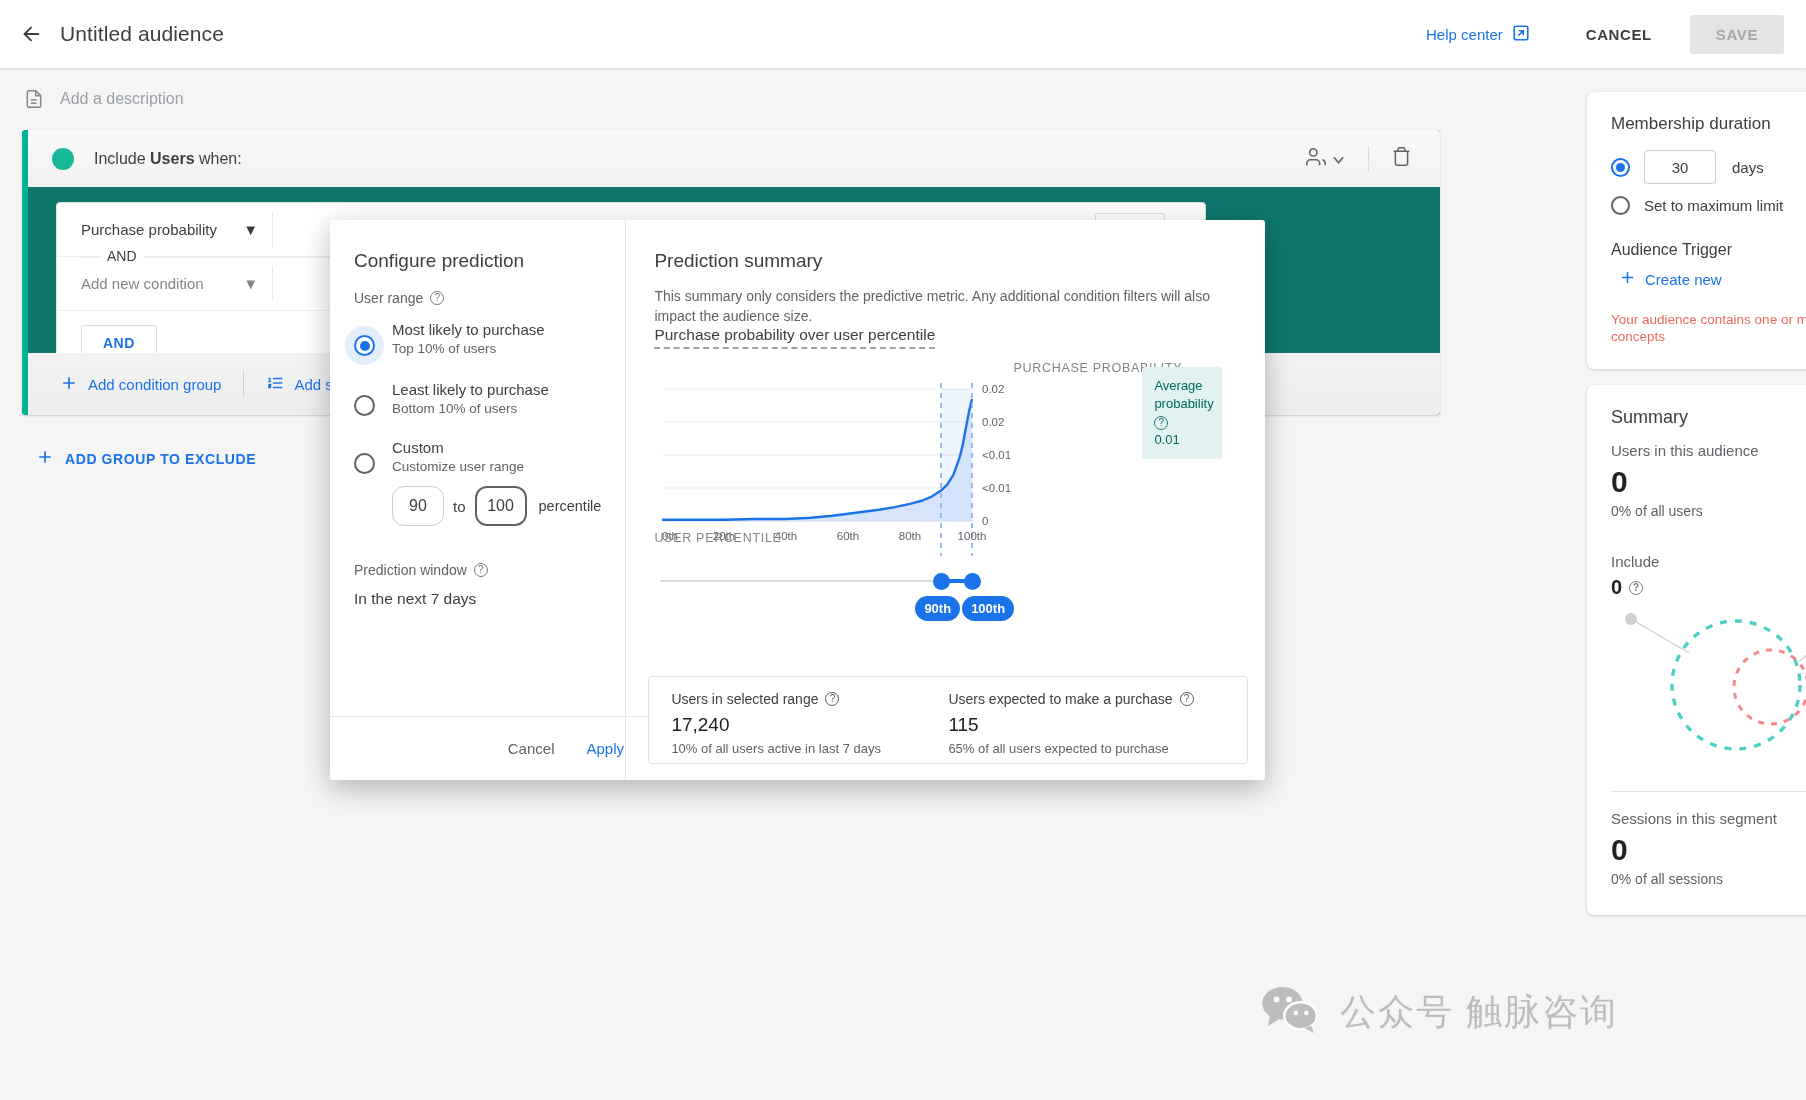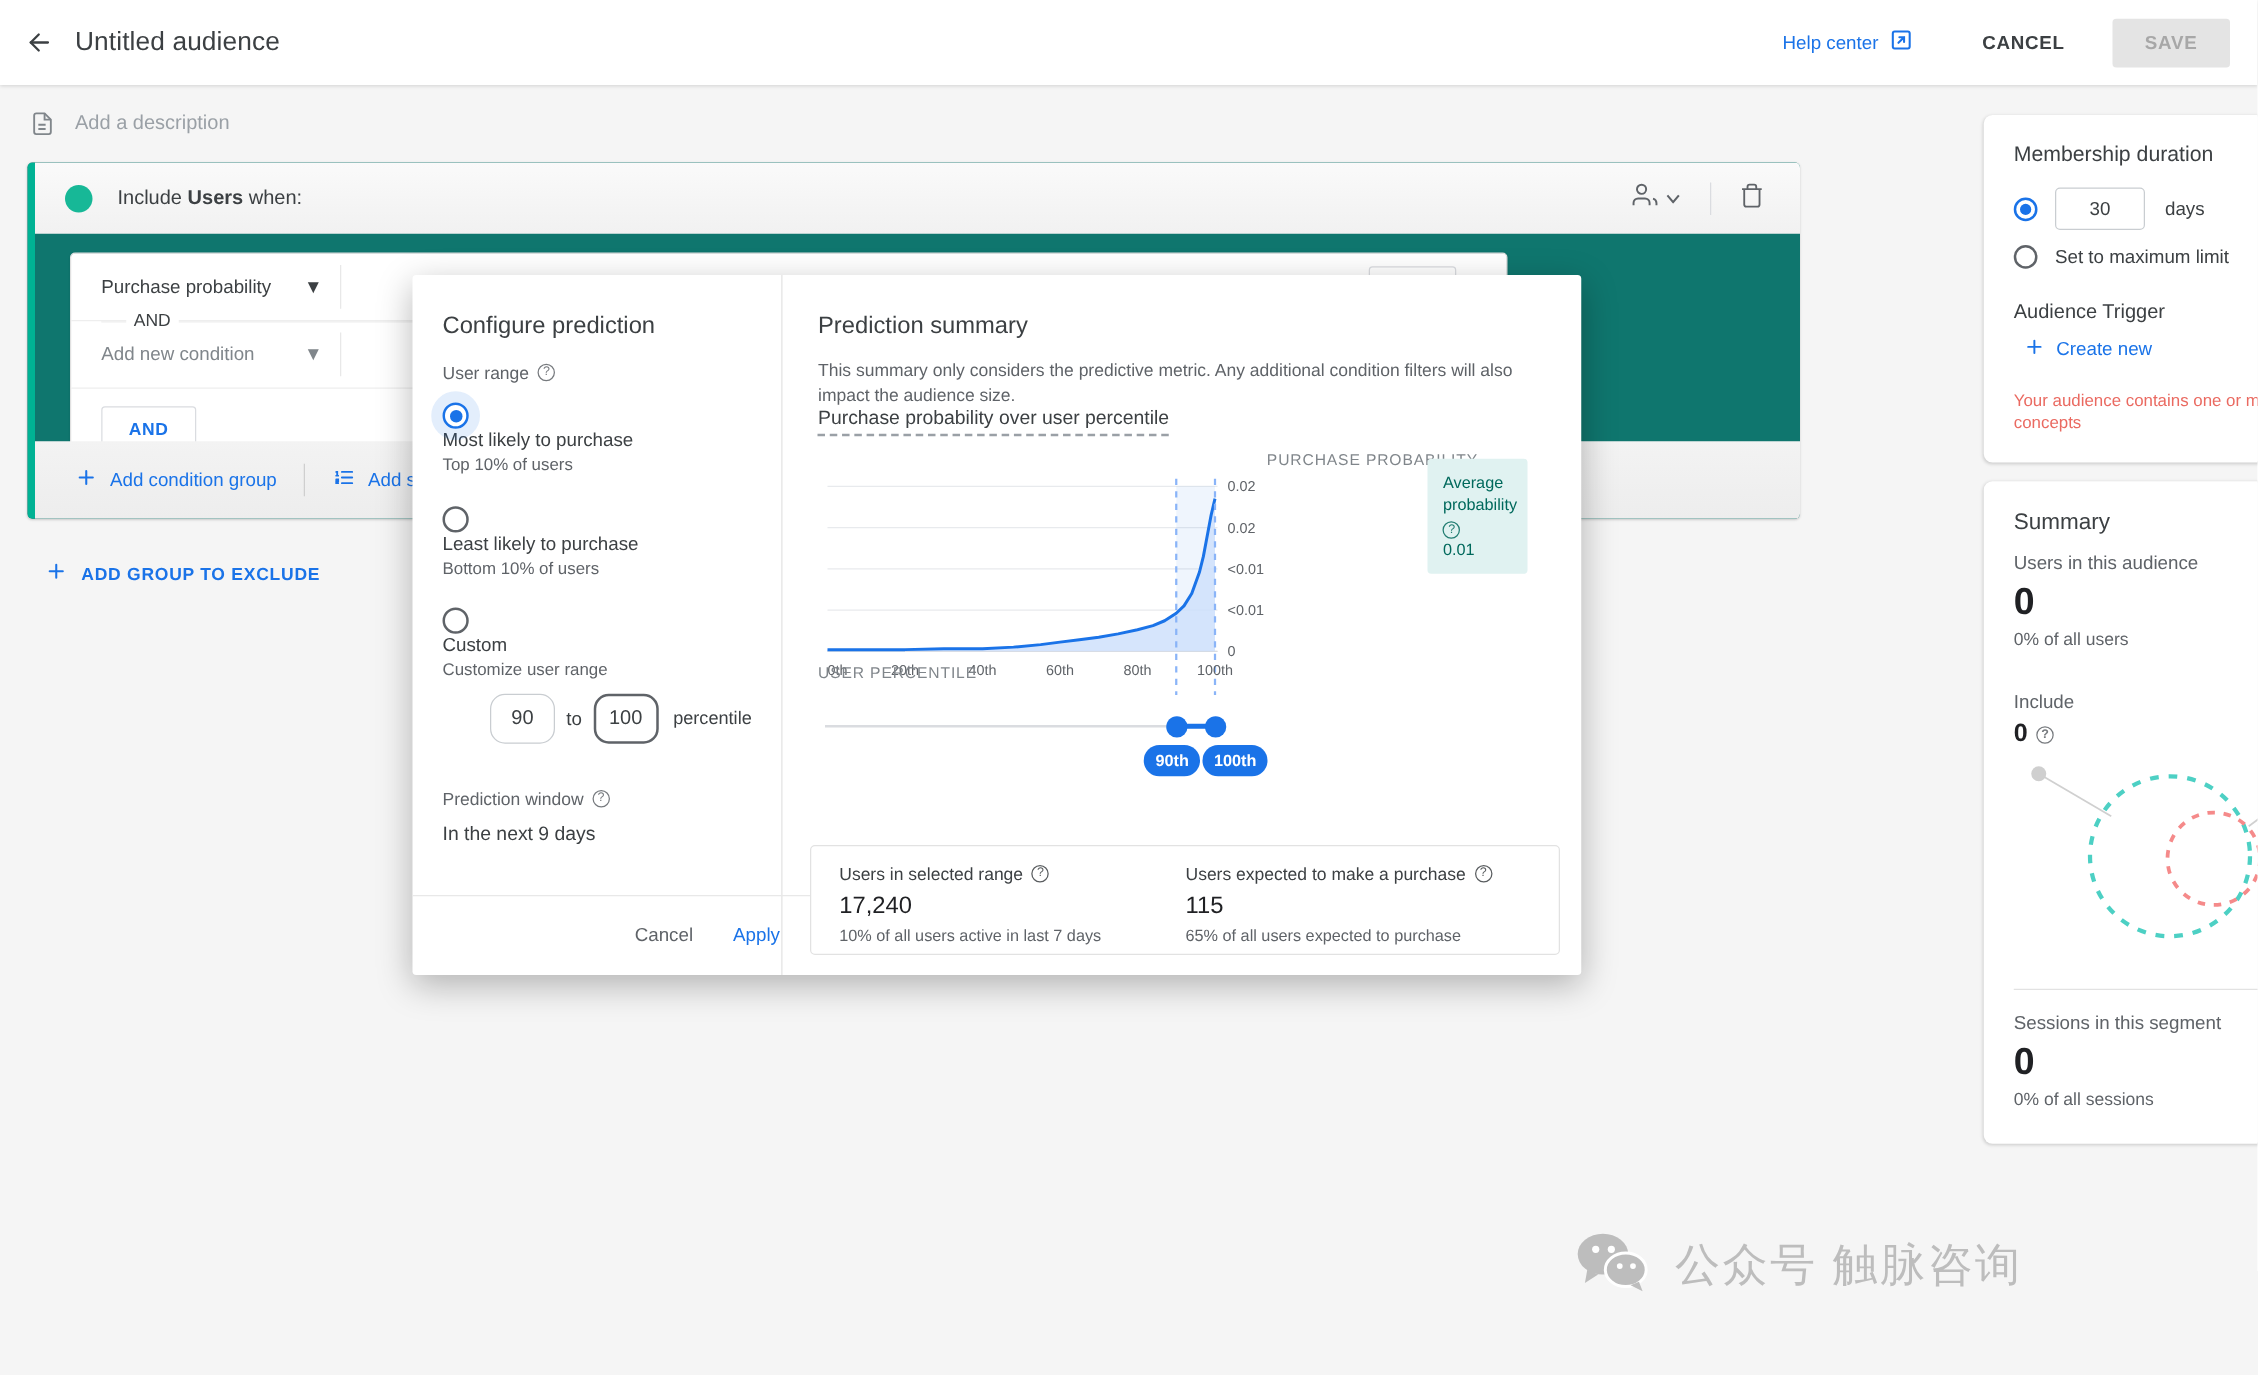--- a/index.html
+++ b/index.html
@@ -159,21 +159,21 @@
   
   .modal {
     position: absolute; left: 330px; top: 220px; width: 935px; height: 560px;
     background: #fff; border-radius: 3px;
     box-shadow: 0 8px 28px rgba(0,0,0,0.28); z-index: 40; display: flex;
   }
   .modal-left { width: 318px; position: relative; border-right: 1px solid #e4e4e4; }
   .modal-left-body { padding: 30px 24px 0 24px; }
   .modal-h { font-size: 19px; color: #3c4043; margin-bottom: 18px; }
   .field-label { font-size: 14px; color: #5f6368; display: flex; align-items: center; gap: 7px; margin-bottom: 10px; }
-  .opt { display: flex; align-items: flex-start; margin-bottom: 12px; flex-direction: column; }
+  .opt { display: flex; align-items: flex-end; margin-bottom: 12px; }
   .opt-radio {
     width: 21px; height: 21px; border-radius: 50%; border: 2px solid #5f6368;
     flex: none; margin-right: 17px; position: relative; cursor: pointer; margin-top: 2px;
   }
   .opt-radio.checked { border-color: #1a73e8; box-shadow: 0 0 0 9px rgba(26,115,232,0.12); }
   .opt-radio.checked::after {
     content: ""; position: absolute; left: 3.5px; top: 3.5px; width: 10px; height: 10px;
     border-radius: 50%; background: #1a73e8;
   }
   .opt-main { font-size: 15px; color: #3c4043; line-height: 19px; }
@@ -488,21 +488,21 @@
           <input class="range-input" type="text" value="90" style="">
           <span class="to-word">to</span>
           <input class="range-input focused" type="text" value="100" style="">
           <span class="perc-word">percentile</span>
         </div>
 
         <div class="pw-label">
           <span>Prediction window</span>
           <span class="qmark">?</span>
         </div>
-        <div class="pw-value">In the next 9 days</div>
+        <div class="pw-value">In the next 7 days</div>
       </div>
 
       <div class="modal-foot">
         <div class="m-cancel">Cancel</div>
         <div class="m-apply">Apply</div>
       </div>
     </div>
 
     <div class="modal-right">
       <div class="pred-h">Prediction summary</div>

